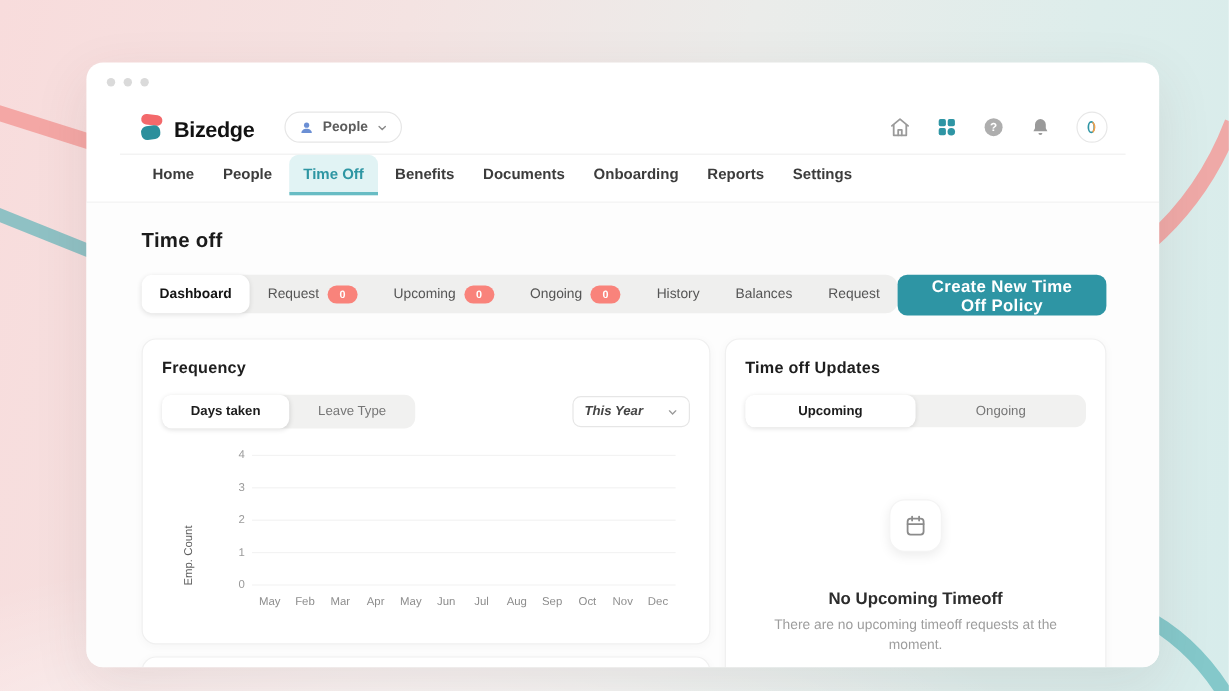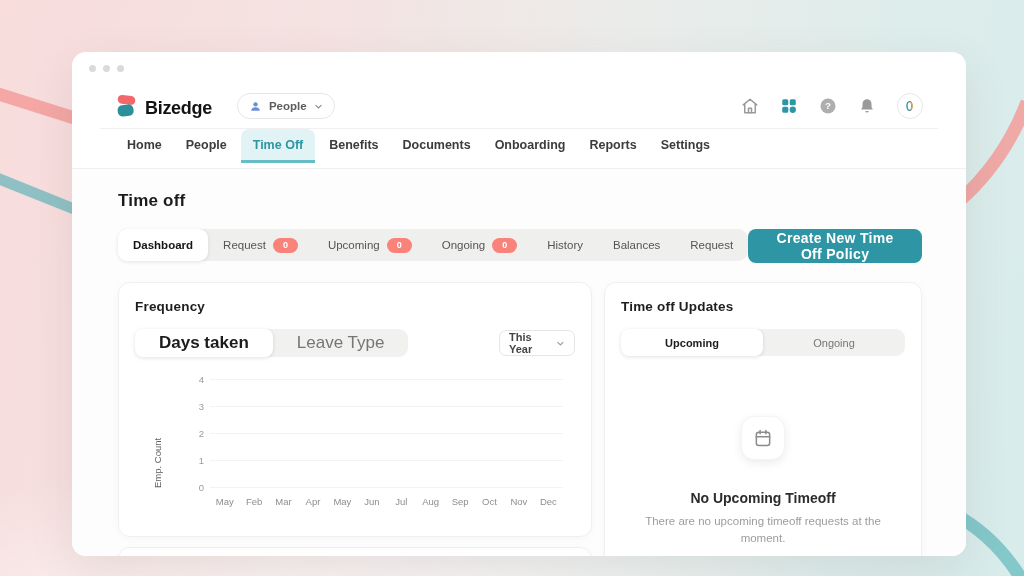--- a/index.html
+++ b/index.html
@@ -68,25 +68,25 @@
   .cards-row { margin-top:19px; display:flex; gap:12px; align-items:flex-start; }
   .card { background:#fff; border:1px solid #f0f0f0; border-radius:12px;
     box-shadow:0 2px 8px rgba(0,0,0,.03); }
   .card-title { font-size:13.5px; font-weight:800; color:#1e1e1e; letter-spacing:.2px; }
 
   
   .freq-card { width:474px; height:255px; padding:16px; }
   .freq-controls { margin-top:15px; display:flex; align-items:center; justify-content:space-between; }
   .toggle { display:flex; background:#f1f1f0; border-radius:9px; height:28px; }
   .toggle-opt { display:flex; align-items:center; justify-content:center; padding:0 24px;
-    font-size:17px; color:#767676; cursor:pointer; white-space:nowrap; }
+    font-size:11px; color:#767676; cursor:pointer; white-space:nowrap; }
   .toggle-opt.active { background:#fff; border-radius:8px; font-weight:800; color:#1c1c1c;
     box-shadow:0 1px 4px rgba(0,0,0,.12); }
-  .year-select { display:flex; align-items:center; justify-content:space-between; width:76px; height:26px;
-    border:1px solid #e6e6e6; border-radius:7px; padding:0 9px; cursor:pointer; background:#fff; }
+  .year-select { display:flex; align-items:center; justify-content:space-between; width:98px; height:26px;
+    border:1px solid #e6e6e6; border-radius:7px; padding:0 9px; cursor:pointer; background:#fff;font-style:italic; }
   .year-select span { font-size:11px; color:#454545; font-weight:600; }
 
   .chart { position:relative; margin-top:22px; }
   .ylab { position:absolute; left:17px; top:0; height:109px; display:flex; align-items:center;
     writing-mode:vertical-rl; transform:rotate(180deg); font-size:9.5px; color:#5f5f5f; }
   .plot { margin-left:75px; margin-right:12px; position:relative; height:109px; }
   .gridrow { position:absolute; left:0; right:0; height:1px; background:#f3f3f3; }
   .gridrow .tick { position:absolute; left:-22px; top:-5px; width:16px; text-align:right;
     font-size:9.5px; color:#9b9b9b; }
   .xlabels { margin-left:75px; margin-right:12px; display:flex; margin-top:8px; }

